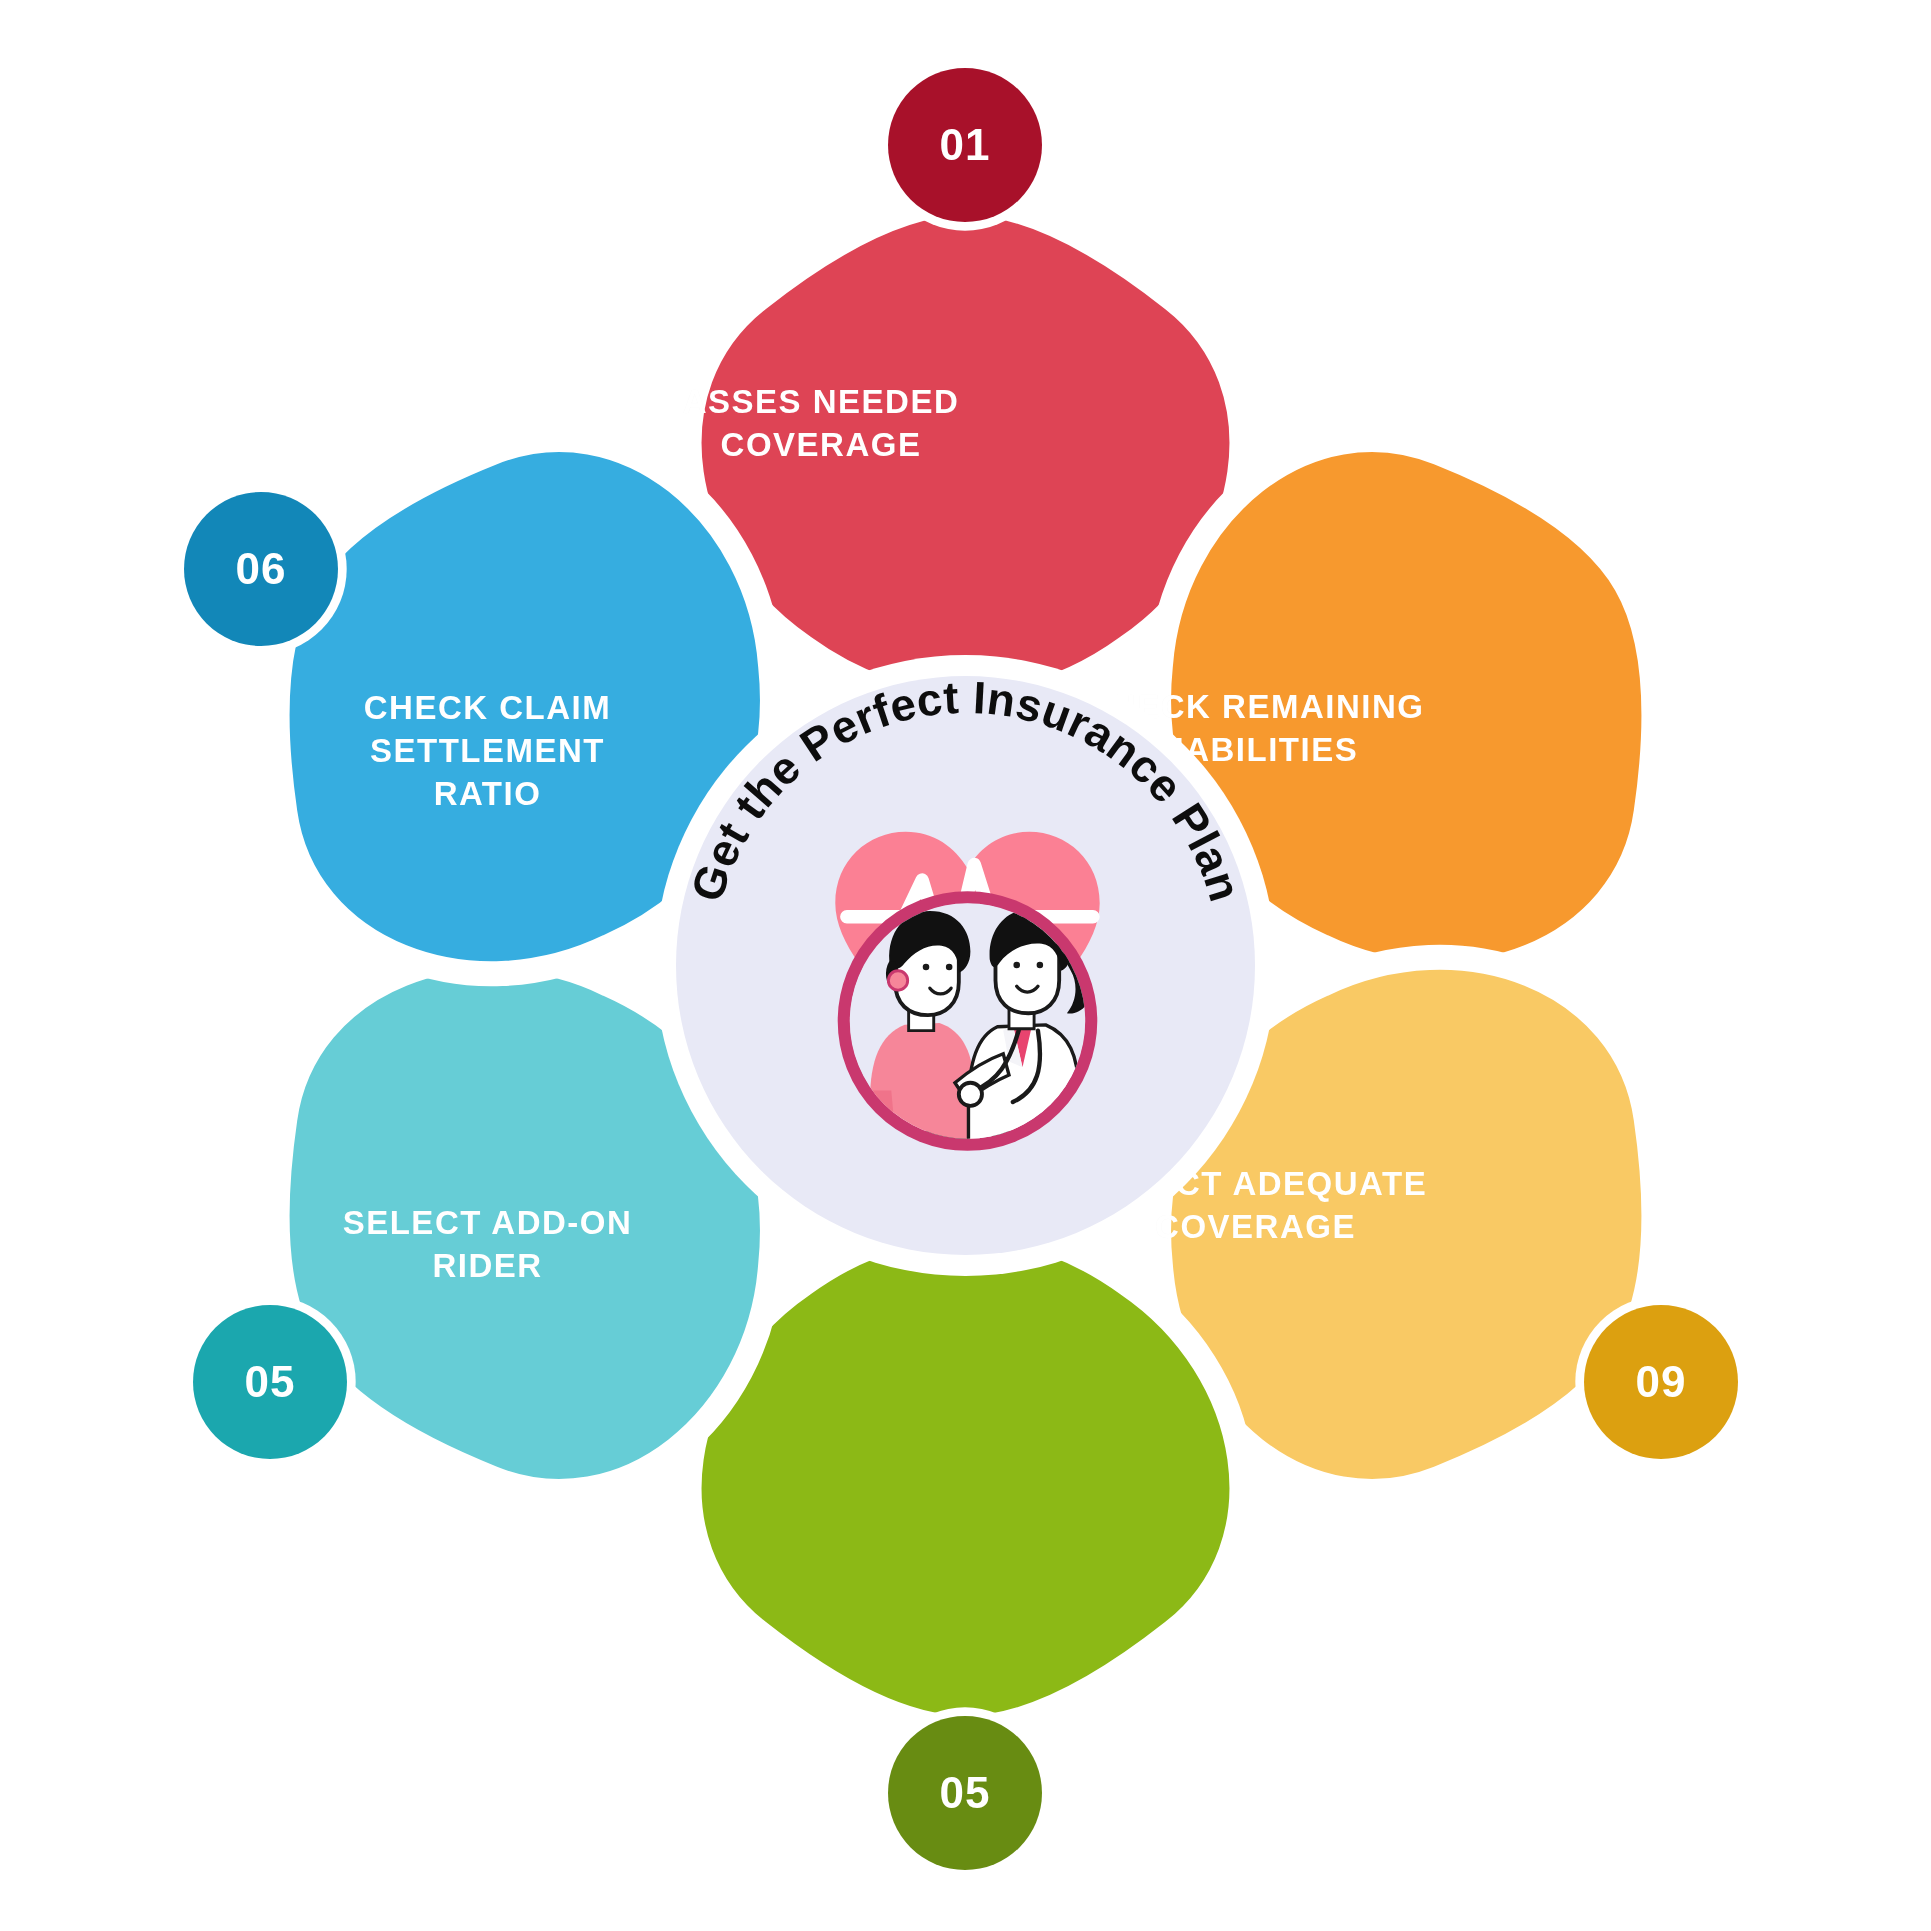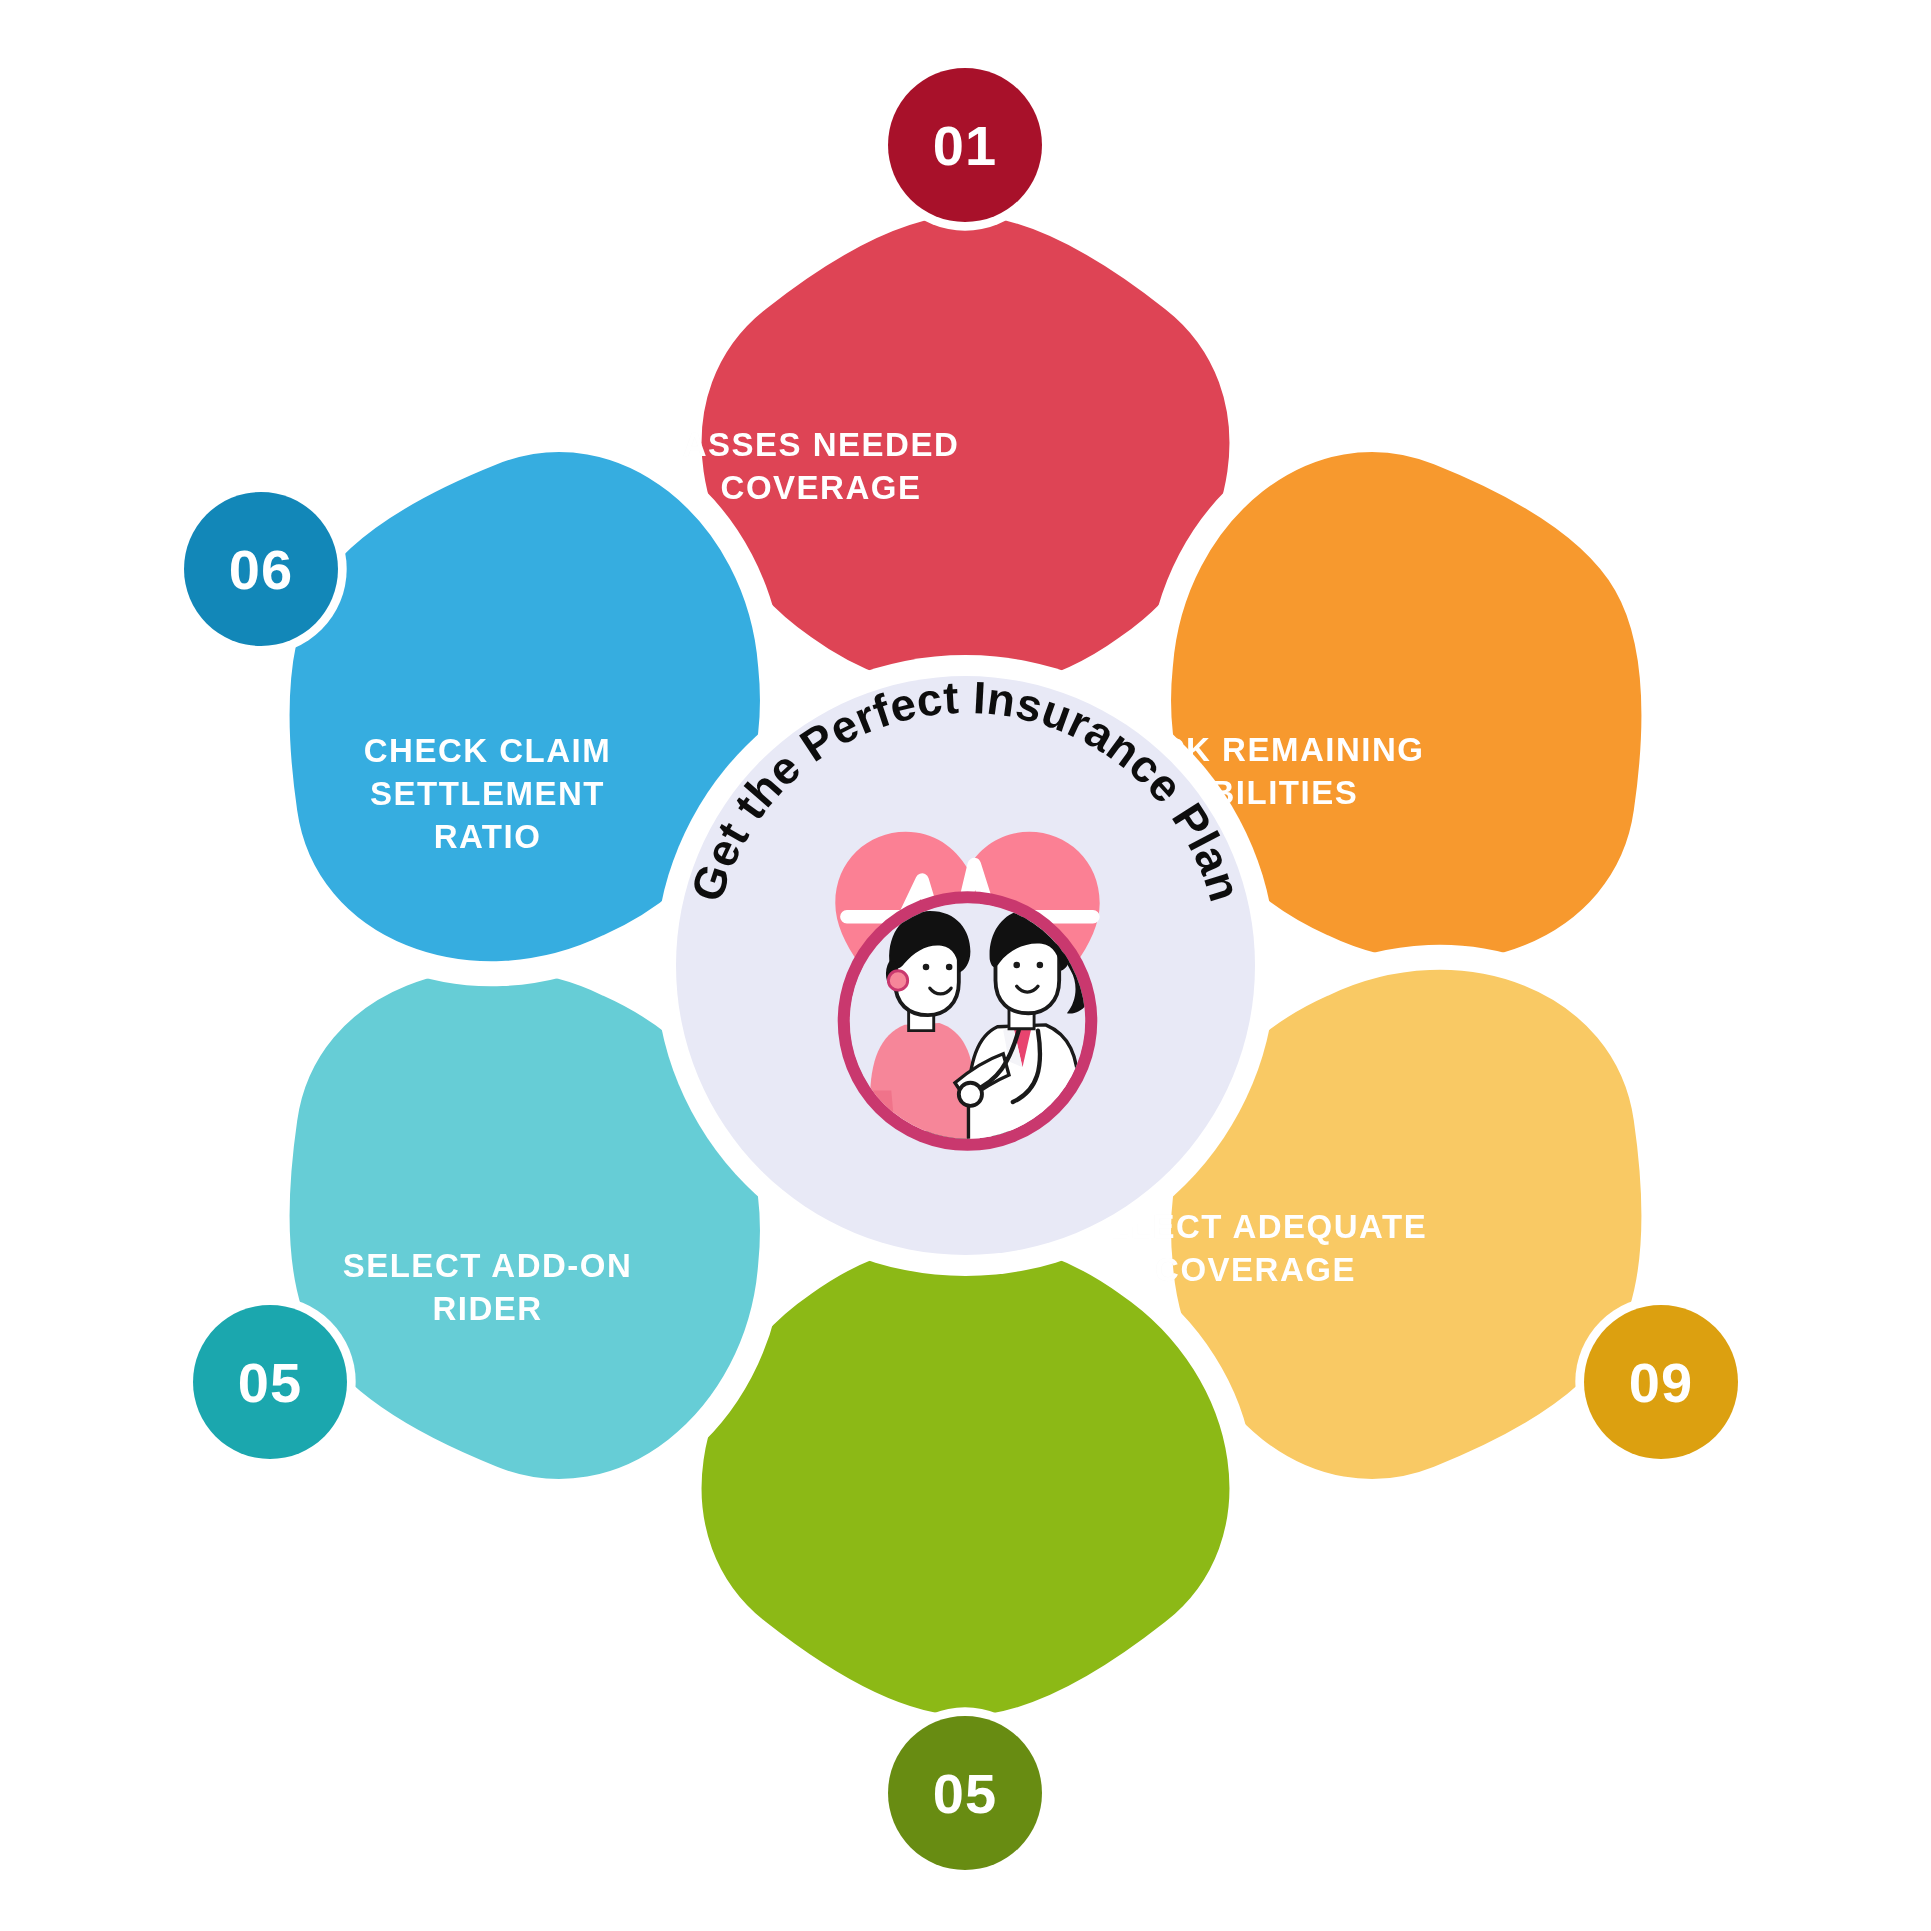--- a/index.html
+++ b/index.html
@@ -13,29 +13,28 @@
     position:absolute;
     color:#FFFFFF;
     font-weight:700;
     font-size:33px;
     letter-spacing:1.5px;
     line-height:1.30;
     text-align:center;
     white-space:pre-line;
     pointer-events:none;
     text-shadow:0 0 1px rgba(0,0,0,0.04);
-    margin-top:43px;
   }
   .badge{
     position:absolute;
     border-radius:50%;
     display:flex;align-items:center;justify-content:center;
     color:#FFFFFF;
     font-weight:800;
-    font-size:56px;
+    font-size:44px;
     letter-spacing:1px;
     box-shadow:0 0 0 8.7px #FFFFFF;
     text-align:right;
   }
   .center-disc{
     position:absolute;
     border-radius:50%;
     background:#E8E9F6;
     box-shadow:0 0 0 21px #FFFFFF;
   }

